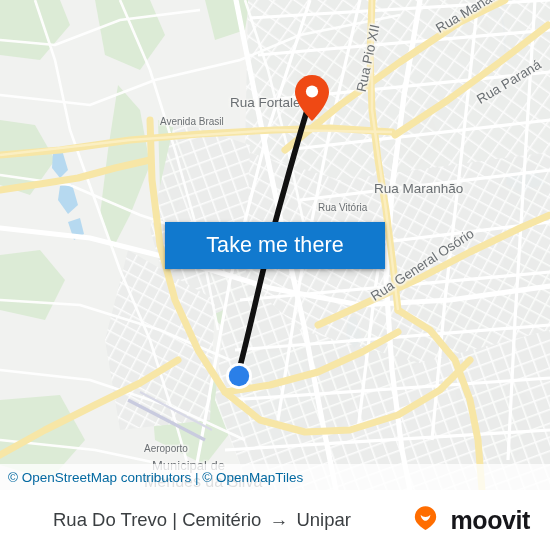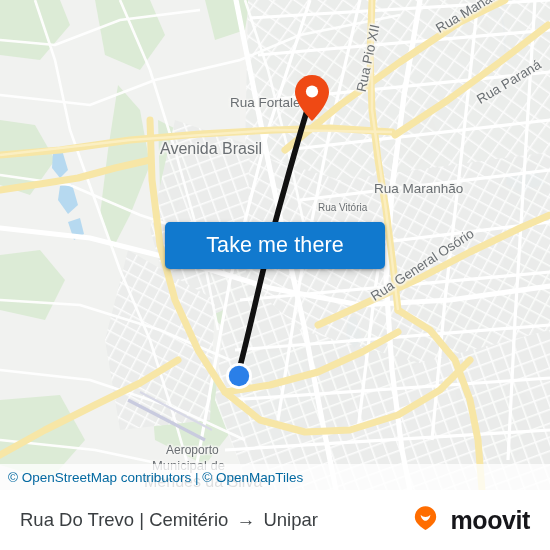--- a/index.html
+++ b/index.html
@@ -30,21 +30,21 @@
   }
 
   
   #destpin{position:absolute;left:294px;top:74px;width:36px;height:48px;}
   #origindot{position:absolute;left:225px;top:362px;width:28px;height:28px;}
 
   
   #takemethere{
     position:absolute;left:165px;top:222px;width:220px;height:47px;
     background:#1179ce;
-    border:0;border-radius:5px;
+    border:0;border-radius:0;
     color:#ffffff;
     font-family:"Liberation Sans", sans-serif;
     font-size:21.5px;
     letter-spacing:.1px;
     cursor:pointer;
     box-shadow:0 1px 3px rgba(0,0,0,.28), 0 3px 7px rgba(0,0,0,.16);
     display:flex;align-items:center;justify-content:center;
     padding:0;
   }
 
@@ -61,21 +61,21 @@
 
   
   #footer{
     position:absolute;left:0;top:490px;width:550px;height:60px;
     background:#ffffff;
     display:flex;align-items:center;justify-content:space-between;
     padding:0 20px;box-sizing:border-box;
   }
   #routetitle{
     font-size:18.5px;color:#3b3f42;white-space:nowrap;
-    display:flex;align-items:center;gap:8px;
+    display:flex;align-items:center;gap:8px;margin-left:33px;
   }
   #routetitle .arrow{font-size:19px;color:#3b3f42;}
   #brand{display:flex;align-items:center;gap:12px;}
   #brandtext{
     font-size:25px;font-weight:bold;color:#16161a;letter-spacing:-0.4px;
     font-family:"Liberation Sans", sans-serif;
   }
 </style>
 </head>
 <body>
@@ -222,28 +222,28 @@
         <g stroke="#d8d9e6" stroke-width="2" fill="none">
           <path d="M140 392 L212 430"></path>
         </g>
 
         <path d="M238 374 C 250 330, 262 270, 278 212 C 292 162, 302 125, 311 98" stroke="#111111" stroke-width="5.6" fill="none" stroke-linecap="round"></path>
       </g>
     </svg>
 
     <div id="labels">
         <div class="maplabel" style="left: 230px; top: 95px; font-size: 13.5px;">Rua Fortaleza</div>
-        <div class="maplabel" style="left: 160px; top: 140px; font-size: 16px;">Avenida Brasil</div>
+        <div class="maplabel" style="left: 160px; top: 116px; font-size: 10px;">Avenida Brasil</div>
         <div class="maplabel" style="left: 437px; top: 22px; font-size: 13.5px; transform: rotate(-31deg); transform-origin: left center;">Rua Manaus</div>
         <div class="maplabel" style="left: 361px; top: 84px; font-size: 13.5px; transform: rotate(-78deg); transform-origin: left center;">Rua Pio XII</div>
         <div class="maplabel" style="left: 478px; top: 93px; font-size: 13.5px; transform: rotate(-31deg); transform-origin: left center;">Rua Paraná</div>
         <div class="maplabel" style="left: 349px; top: 181px; font-size: 13.5px; margin-left: 25px;">Rua Maranhão</div>
         <div class="maplabel" style="left: 318px; top: 202px; font-size: 10px;">Rua Vitória</div>
         <div class="maplabel" style="left: 372px; top: 290px; font-size: 13.5px; transform: rotate(-33deg); transform-origin: left center;">Rua General Osório</div>
-        <div class="maplabel" style="left: 166px; top: 443px; font-size: 12px;">Aeroporto</div>
+        <div class="maplabel" style="left: 144px; top: 443px; font-size: 10px;">Aeroporto</div>
         <div class="maplabel" style="left: 152px; top: 458px; font-size: 13px;">Municipal de</div>
         <div class="maplabel" style="left: 144px; top: 473px; font-size: 16px;">Mendes da Silva</div>
       </div>
 
     <div id="destpin">
       <svg width="36" height="48" viewBox="0 0 36 48">
         <path d="M18 1 C8.6 1 1 8.6 1 18 c0 12.5 17 29 17 29 s17 -16.5 17 -29 C35 8.6 27.4 1 18 1 z" fill="#ef4914"></path>
         <circle cx="18" cy="17.5" r="6.1" fill="#ffffff"></circle>
       </svg>
     </div>

